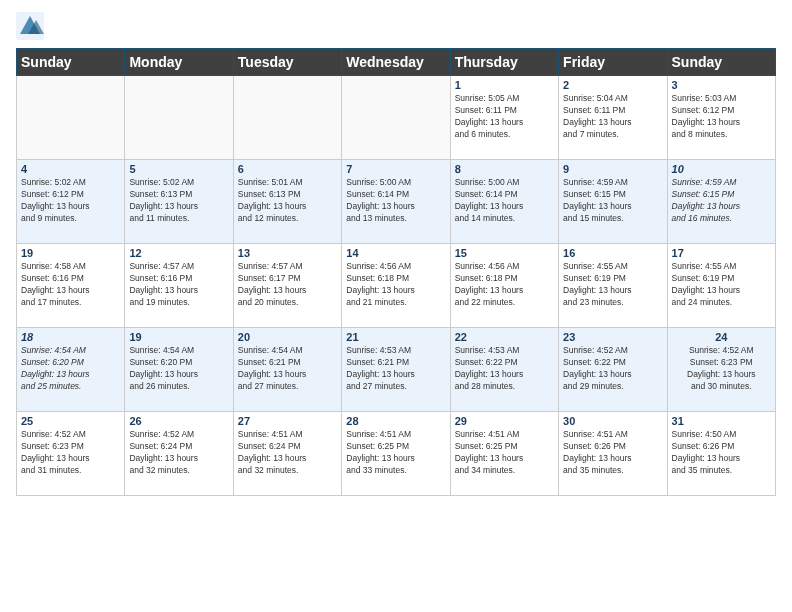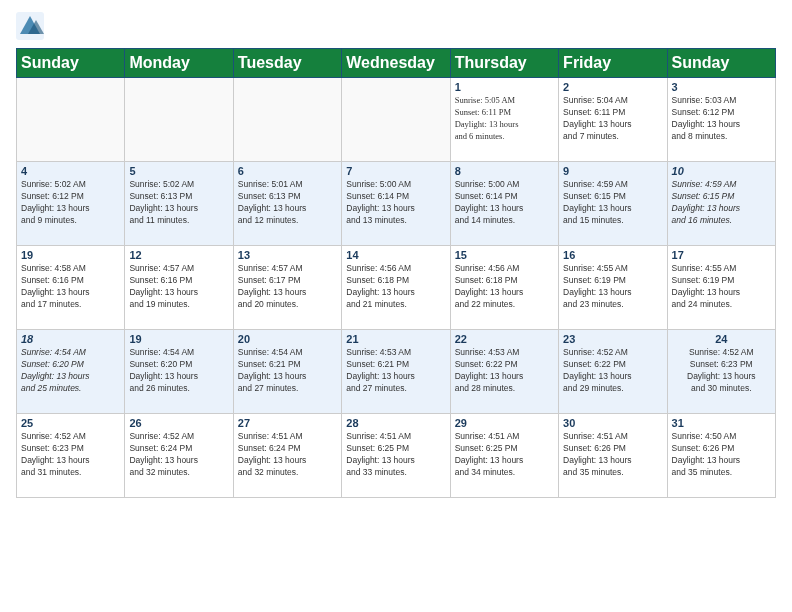--- a/index.html
+++ b/index.html
@@ -57,23 +57,23 @@
     .location {
       font-size: 14px;
       color: #555;
     }
     .calendar {
       width: 100%;
       border-collapse: collapse;
       table-layout: fixed;
     }
     .calendar th {
-      background: #15803d;
+      background: #404040;
       color: #fff;
-      font-size: 16px;
+      font-size: 14px;
       font-weight: bold;
       padding: 5px 4px;
       text-align: left;
       border: 1px solid #1a5276;
     }
     .calendar td {
       vertical-align: top;
       border: 1px solid #ccc;
       padding: 3px 4px;
       font-size: 9px;
@@ -135,21 +135,21 @@
         </tr>
     </thead>
     <tbody id="calendar-body">
     <tr>
           <td class="empty"></td>
           <td class="empty"></td>
           <td class="empty"></td>
           <td class="empty"></td>
           <td>
             <span class="day-number">1</span>
-            <div class="day-info" style="white-space: pre-line; font-family: Liberation Serif, serif;">Sunrise: 5:05 AM
+            <div class="day-info" style="white-space: pre-line;">Sunrise: 5:05 AM
 Sunset: 6:11 PM
 Daylight: 13 hours
 and 6 minutes.</div>
           </td>
           <td>
             <span class="day-number">2</span>
             <div class="day-info" style="white-space: pre-line;">Sunrise: 5:04 AM
 Sunset: 6:11 PM
 Daylight: 13 hours
 and 7 minutes.</div>

